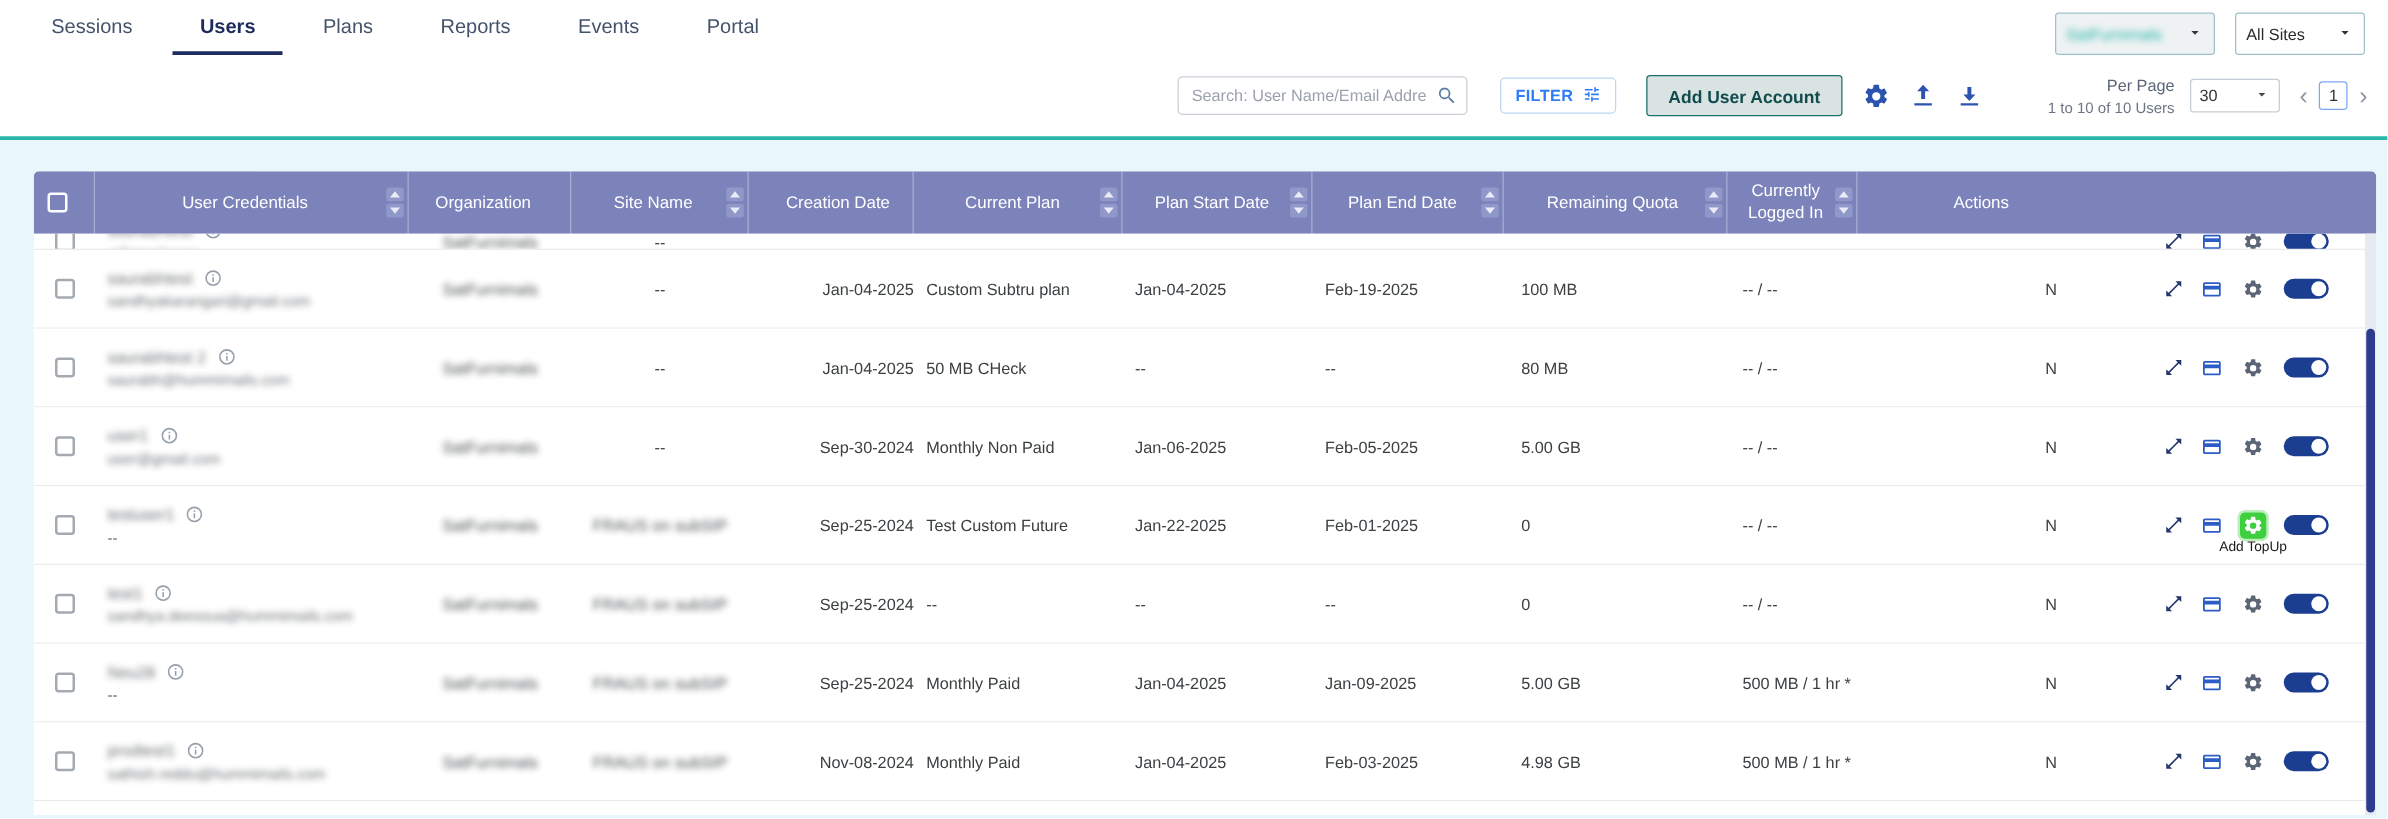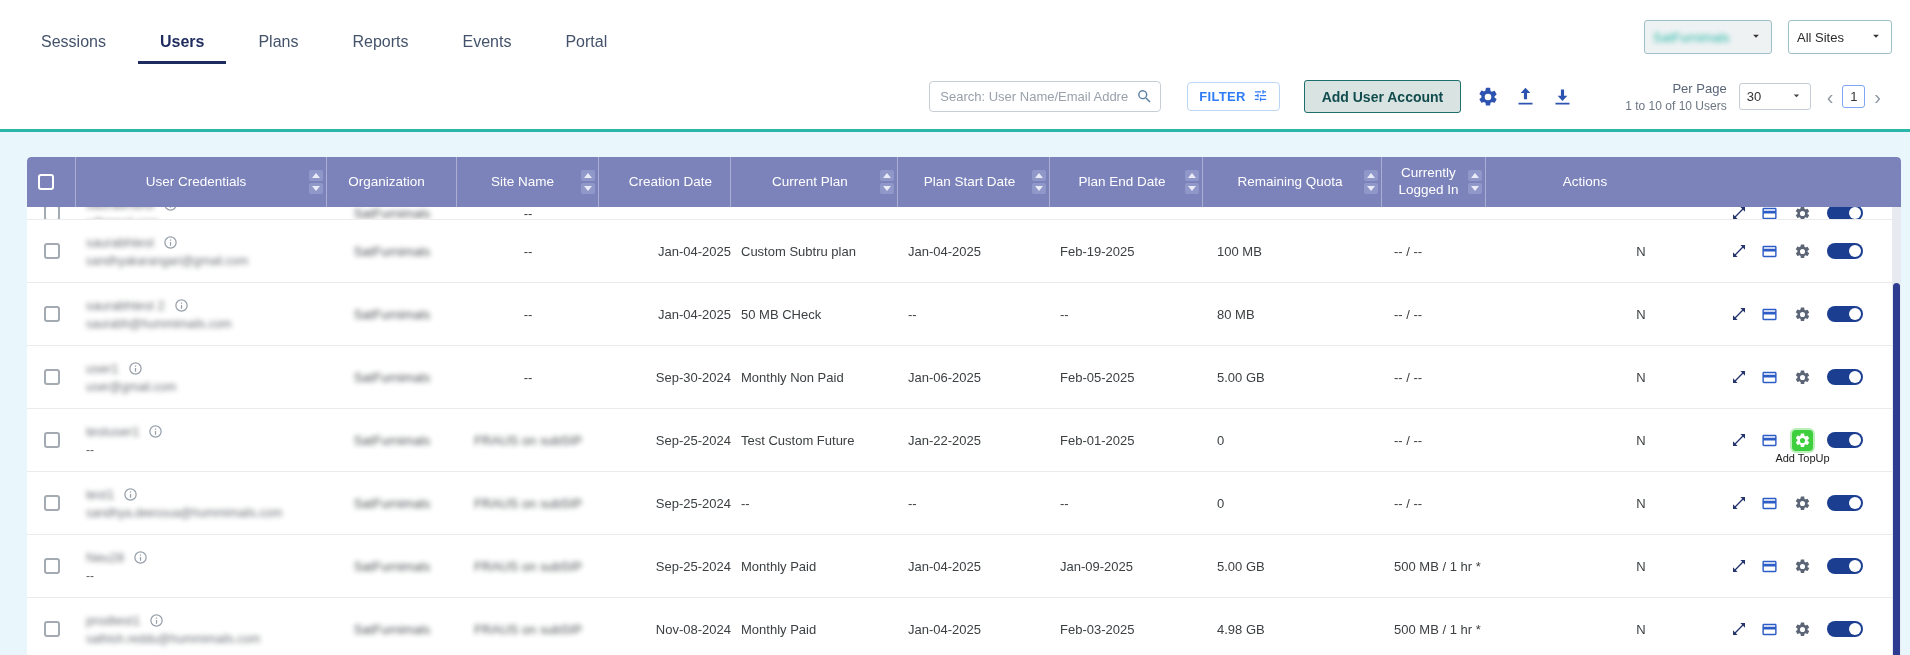--- a/index.html
+++ b/index.html
@@ -1,32 +1,32 @@
 <!DOCTYPE html>
 <html style="--header_bg: #7b83ba; --accent_teal: #2ab7a9; --toggle_on: #1b3e91; --topup_green: #3ecf3e; --filter_blue: #2f7df6; --nav_active: #1d2b5e; --page_bg: #e9f6fb; --icon_blue: #2c53b0;"><head>
 <meta charset="utf-8">
 <style>
   * { margin:0; padding:0; box-sizing:border-box; }
   html,body { width:1910px; height:655px; overflow:hidden; font-family:"Liberation Sans", sans-serif; }
   .page { width:1910px; height:655px; background:var(--page_bg,#e9f6fb); position:relative; }
 
   
-  .nav { display:flex; align-items:flex-start; height:44px; background:#fff; padding-left:14px;margin-top:20px; }
+  .nav { display:flex; align-items:flex-end; height:44px; background:#fff; padding-left:14px; }
   .tabs { display:flex; height:44px; }
   .tab { height:44px; display:flex; align-items:center; padding:0 27px; font-size:16px; color:#44536b; cursor:pointer; position:relative; }
   .tab.active { color:var(--nav_active,#1d2b5e); font-weight:700; }
   .tab.active::after { content:''; position:absolute; left:5px; right:5px; bottom:0; height:3px; background:var(--nav_active,#1d2b5e); }
   .nav-right { margin-left:auto; display:flex; gap:16px; margin-right:18px; }
   .select { height:28px; border:1px solid #9fc0c9; border-radius:3px; background:#fff; display:flex; align-items:center; justify-content:space-between; gap:10px; padding:16px 8px; font-size:13px; color:#2b2b2b; cursor:pointer; }
   .select.account { background:#eef2f3; min-width:128px; }
   .select.account .val { color:var(--accent_teal,#2ab7a9); filter:blur(2.5px); }
   .select.sites { min-width:104px; }
 
   
-  .toolbar { height:68px; background:#fff; border-bottom:3px solid var(--accent_teal,#2ab7a9); display:flex; align-items:center; justify-content:flex-end; padding-right:29px; }
+  .toolbar { height:68px; background:#fff; border-bottom:3px solid var(--accent_teal,#2ab7a9); display:flex; align-items:center; justify-content:flex-end; padding-right:16px; }
   .search-box { position:relative; width:232px; }
   .search-box input { width:232px; height:31px; border:1px solid #c7ced6; border-radius:4px; padding:0 32px 0 10px; font-size:13px; color:#333; font-family:"Liberation Sans",sans-serif; outline:none; }
   .search-box input::placeholder { color:#9aa1ab; }
   .search-box .mag { position:absolute; right:8px; top:7px; }
   .filter-btn { margin-left:26px; height:29px; display:flex; align-items:center; gap:7px; padding:0 11px; background:#fff; border:1px solid #bcd6f5; border-radius:4px; color:var(--filter_blue,#2f7df6); font-size:13px; font-weight:700; letter-spacing:.3px; cursor:pointer; }
   .add-btn { margin-left:24px; height:33px; padding:0 17px; background:#d8e3e2; border:1px solid #1d6f6b; border-radius:3px; color:#134c4e; font-size:14px; font-weight:700; cursor:pointer; }
   .tool-icon { margin-left:16px; cursor:pointer; display:flex; align-items:center; }
   .pp-block { margin-left:52px; display:flex; flex-direction:column; align-items:flex-end; gap:3px; }
   .pp-label { font-size:13px; color:#5a6677; }
   .pp-range { font-size:12px; color:#6b7684; white-space:nowrap; }

